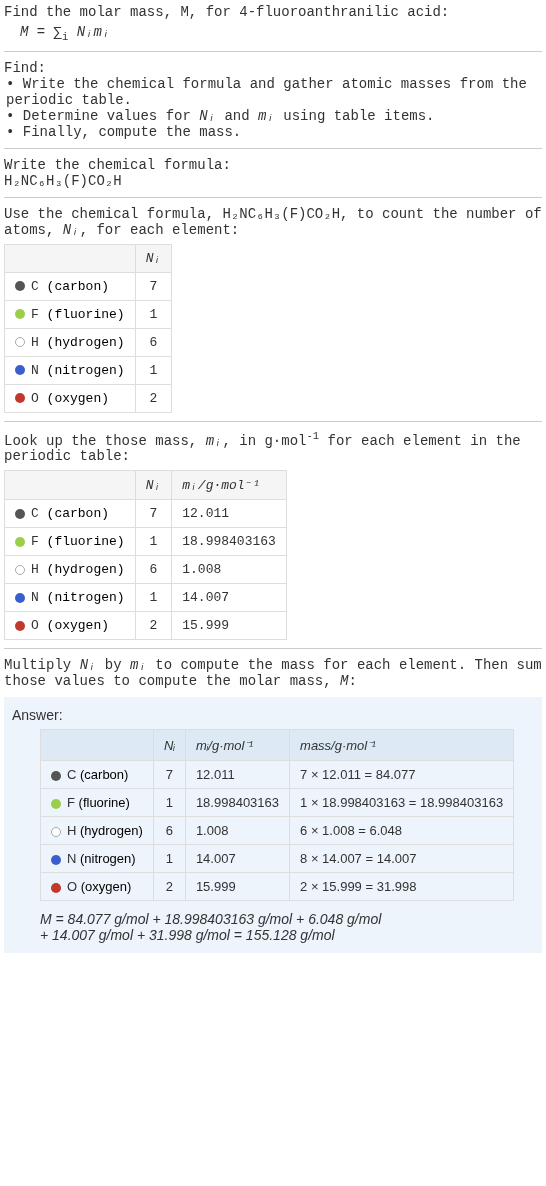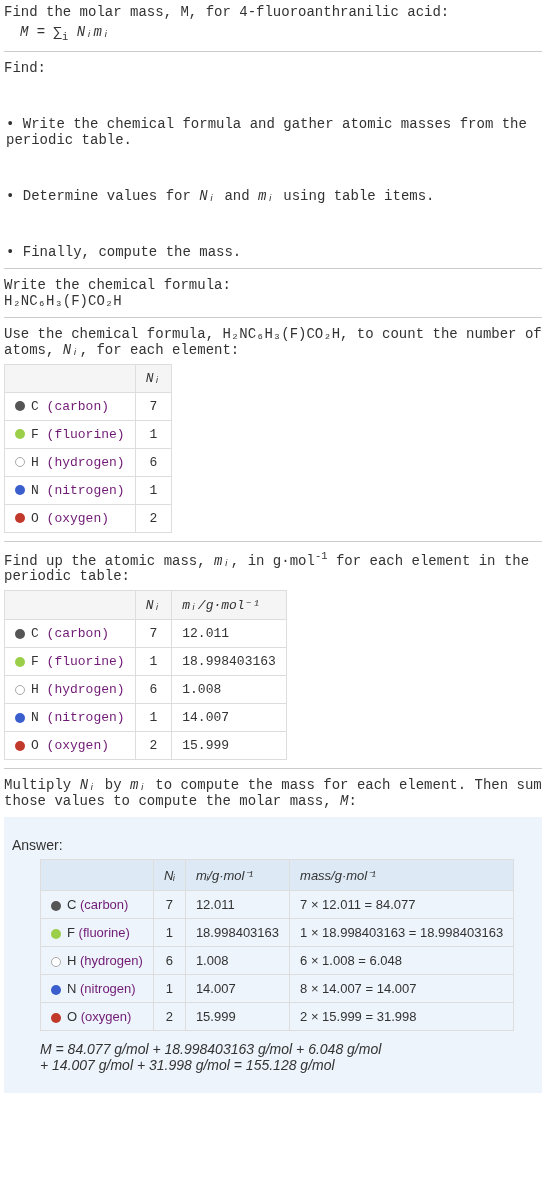--- a/index.html
+++ b/index.html
@@ -20,26 +20,26 @@
 table { border-collapse: collapse; margin: 6px 0; }
 th, td { border: 1px solid #ddd; padding: 6px 10px; text-align: left; font-size: 13px; }
 th { background: #f5f5f5; font-weight: normal; font-style: italic; }
 td.center { text-align: center; }
 .swatch { display:inline-block; width:10px; height:10px; border-radius:50%; margin-right:6px; vertical-align:middle; }
 .sw-c { background:#555; }
 .sw-f { background:#9bcf4a; }
 .sw-h { background:#fff; border:1px solid #aaa; }
 .sw-n { background:#3a5fcd; }
 .sw-o { background:#c0392b; }
-.elname { color:#701a75; }
-.answer-box { background:#edf4fb; padding:20px 8px; margin-top:6px; }
+.elname { color:#000000; }
+.answer-box { background:#edf4fb; padding:10px 8px; margin-top:6px; }
 .answer-box table { margin-left: 28px; }
 .answer-box th { background:#dde9f5; }
 .final { margin: 10px 0 0 28px; font-style: italic; }
-.bullet { margin-left:2px;margin-top:40px; }
+.bullet { margin-left:2px; }
 </style>
 </head>
 <body>
 
 <div class="section">
   <div>Find the molar mass, M, for 4-fluoroanthranilic acid:</div>
   <div class="formula-line">
     <span class="italic">M = </span><span>∑</span><sub>i</sub><span class="italic"> Nᵢmᵢ</span>
   </div>
 </div>
@@ -93,21 +93,21 @@
           <td><span class="swatch sw-o"></span>O <span class="elname">(oxygen)</span></td>
           <td class="center">2</td>
         </tr>
       </tbody>
   </table>
 </div>
 <hr>
 
 <div class="section">
   <div>
-    <span>Find up the atomic mass, </span><span class="italic">mᵢ</span><span>, in g·mol</span><sup>-1</sup><span> for each element in the periodic table:</span>
+    <span>Look up the those mass, </span><span class="italic">mᵢ</span><span>, in g·mol</span><sup>-1</sup><span> for each element in the periodic table:</span>
   </div>
   <table>
     <tbody>
         <tr>
           <th></th>
           <th>Nᵢ</th>
           <th>mᵢ/g·mol⁻¹</th>
         </tr>
     </tbody>
       <tbody id="lookup-body">

